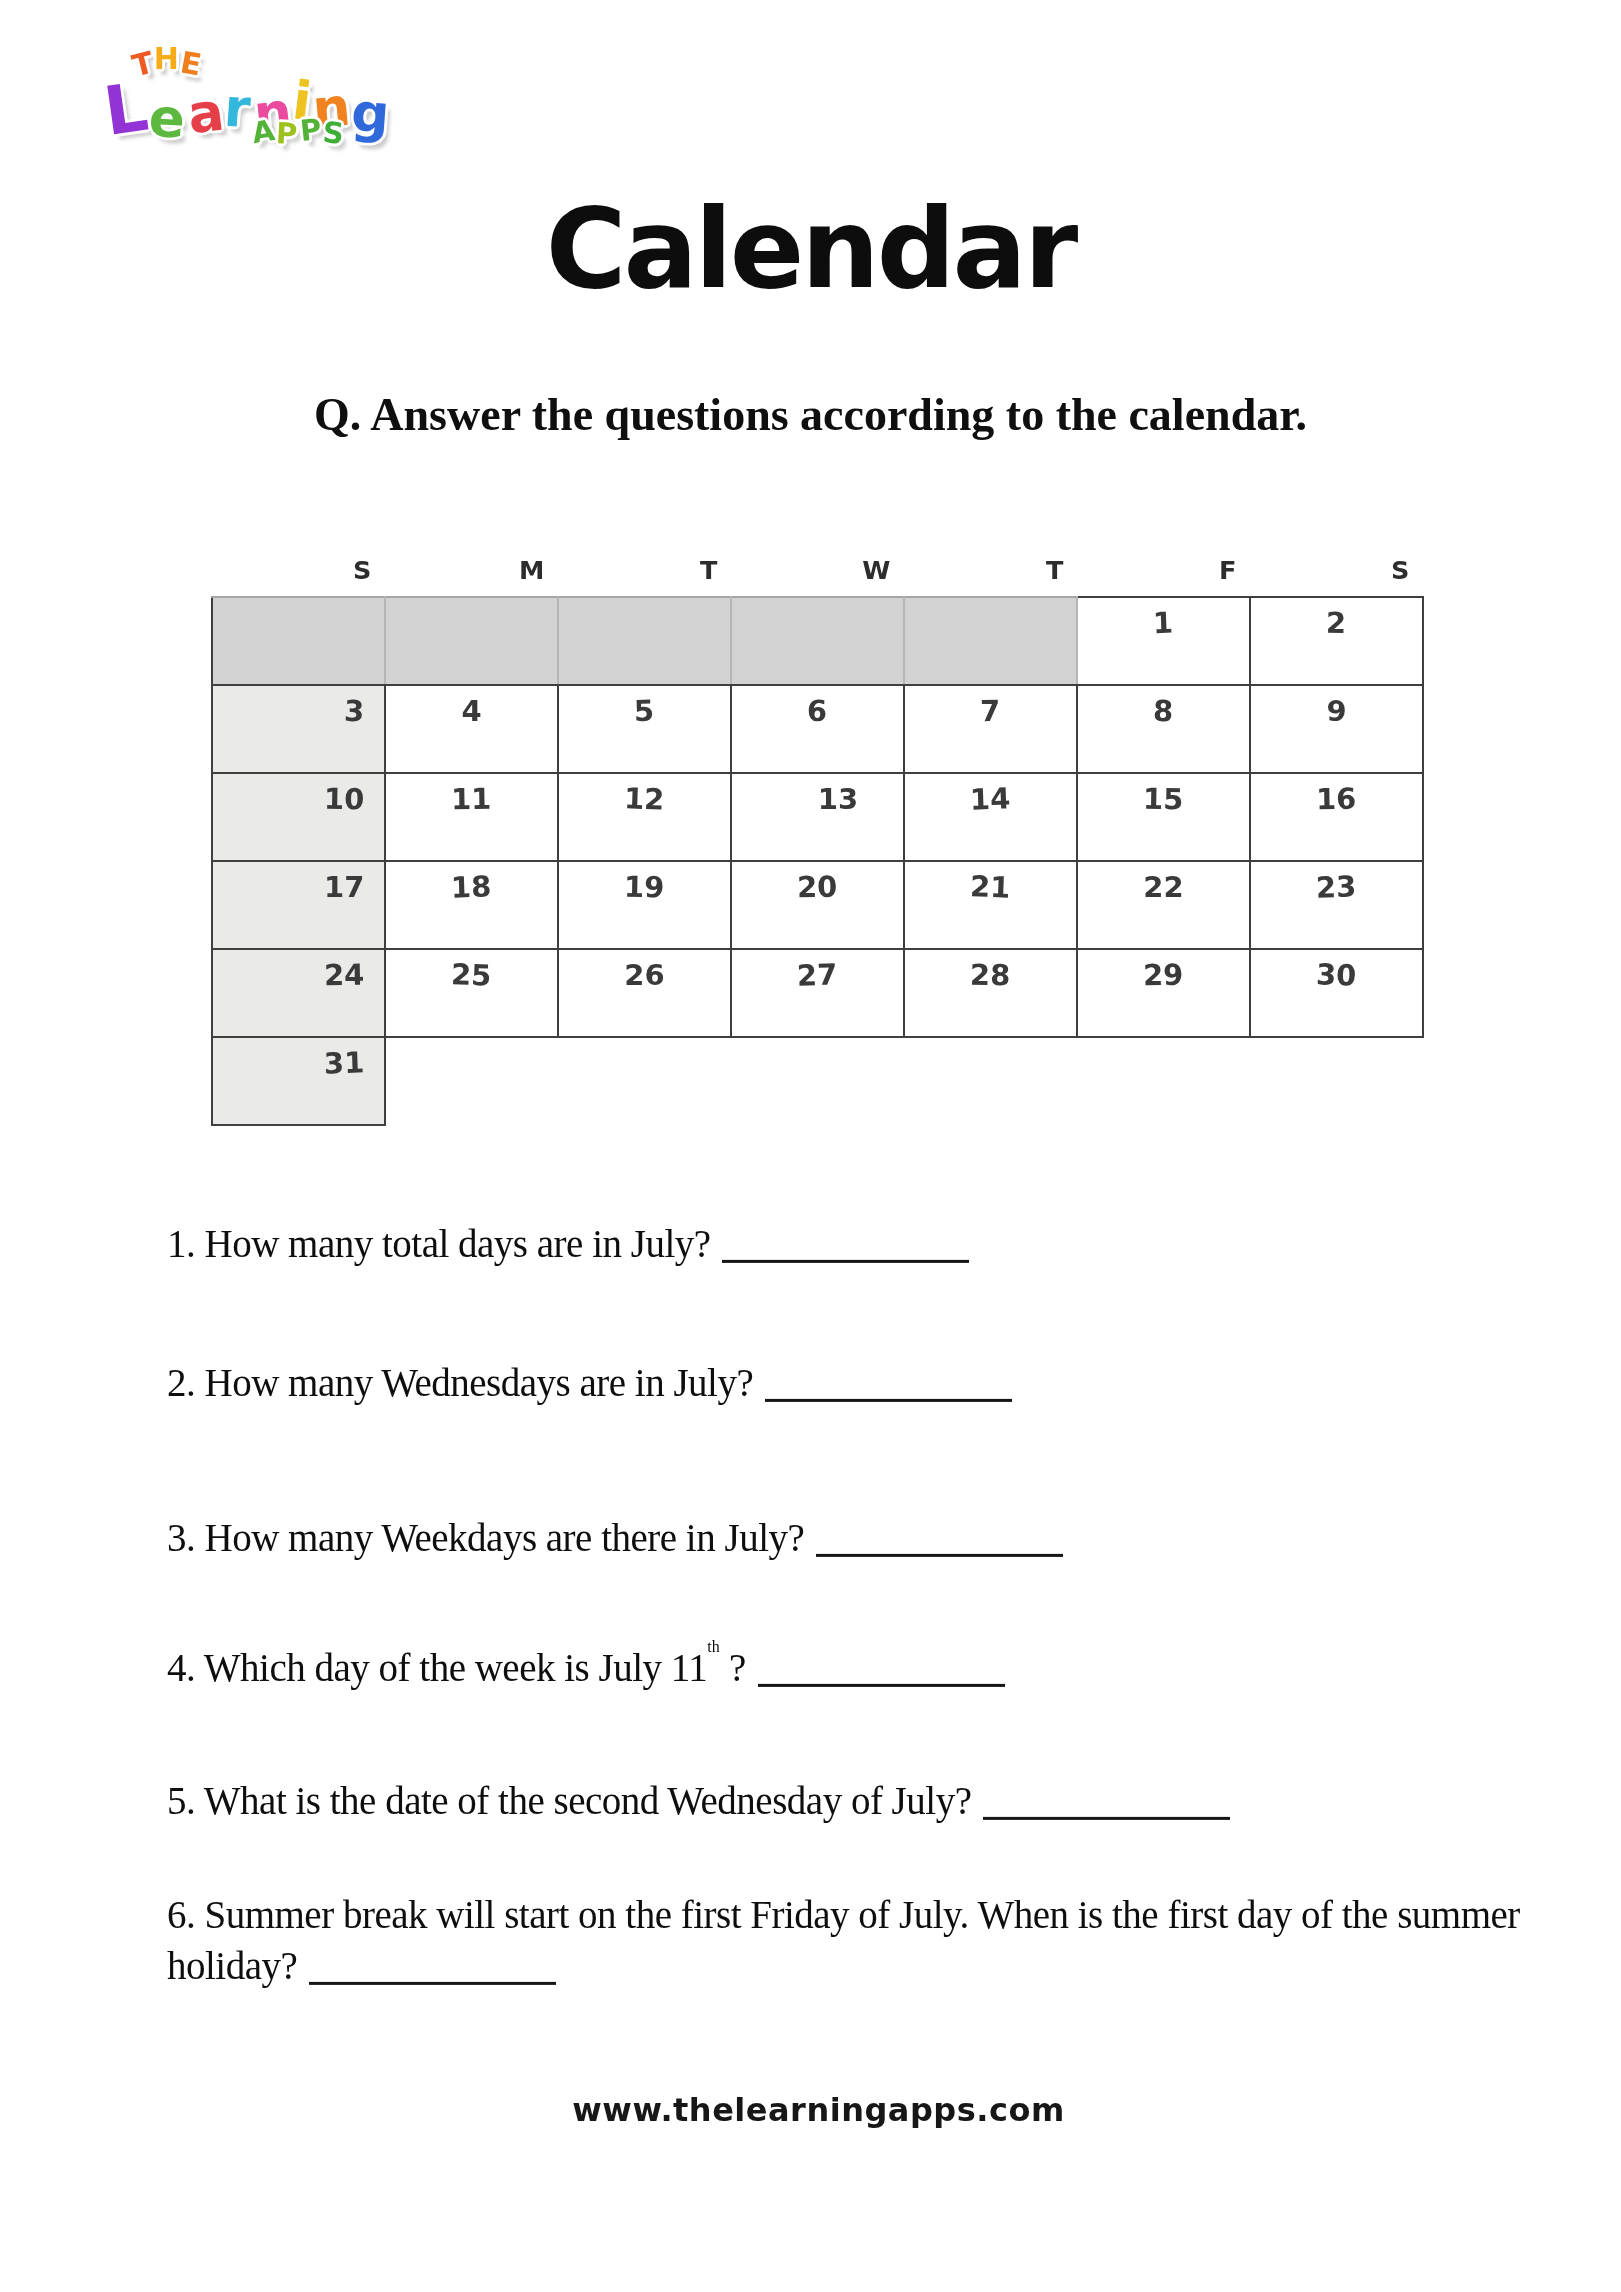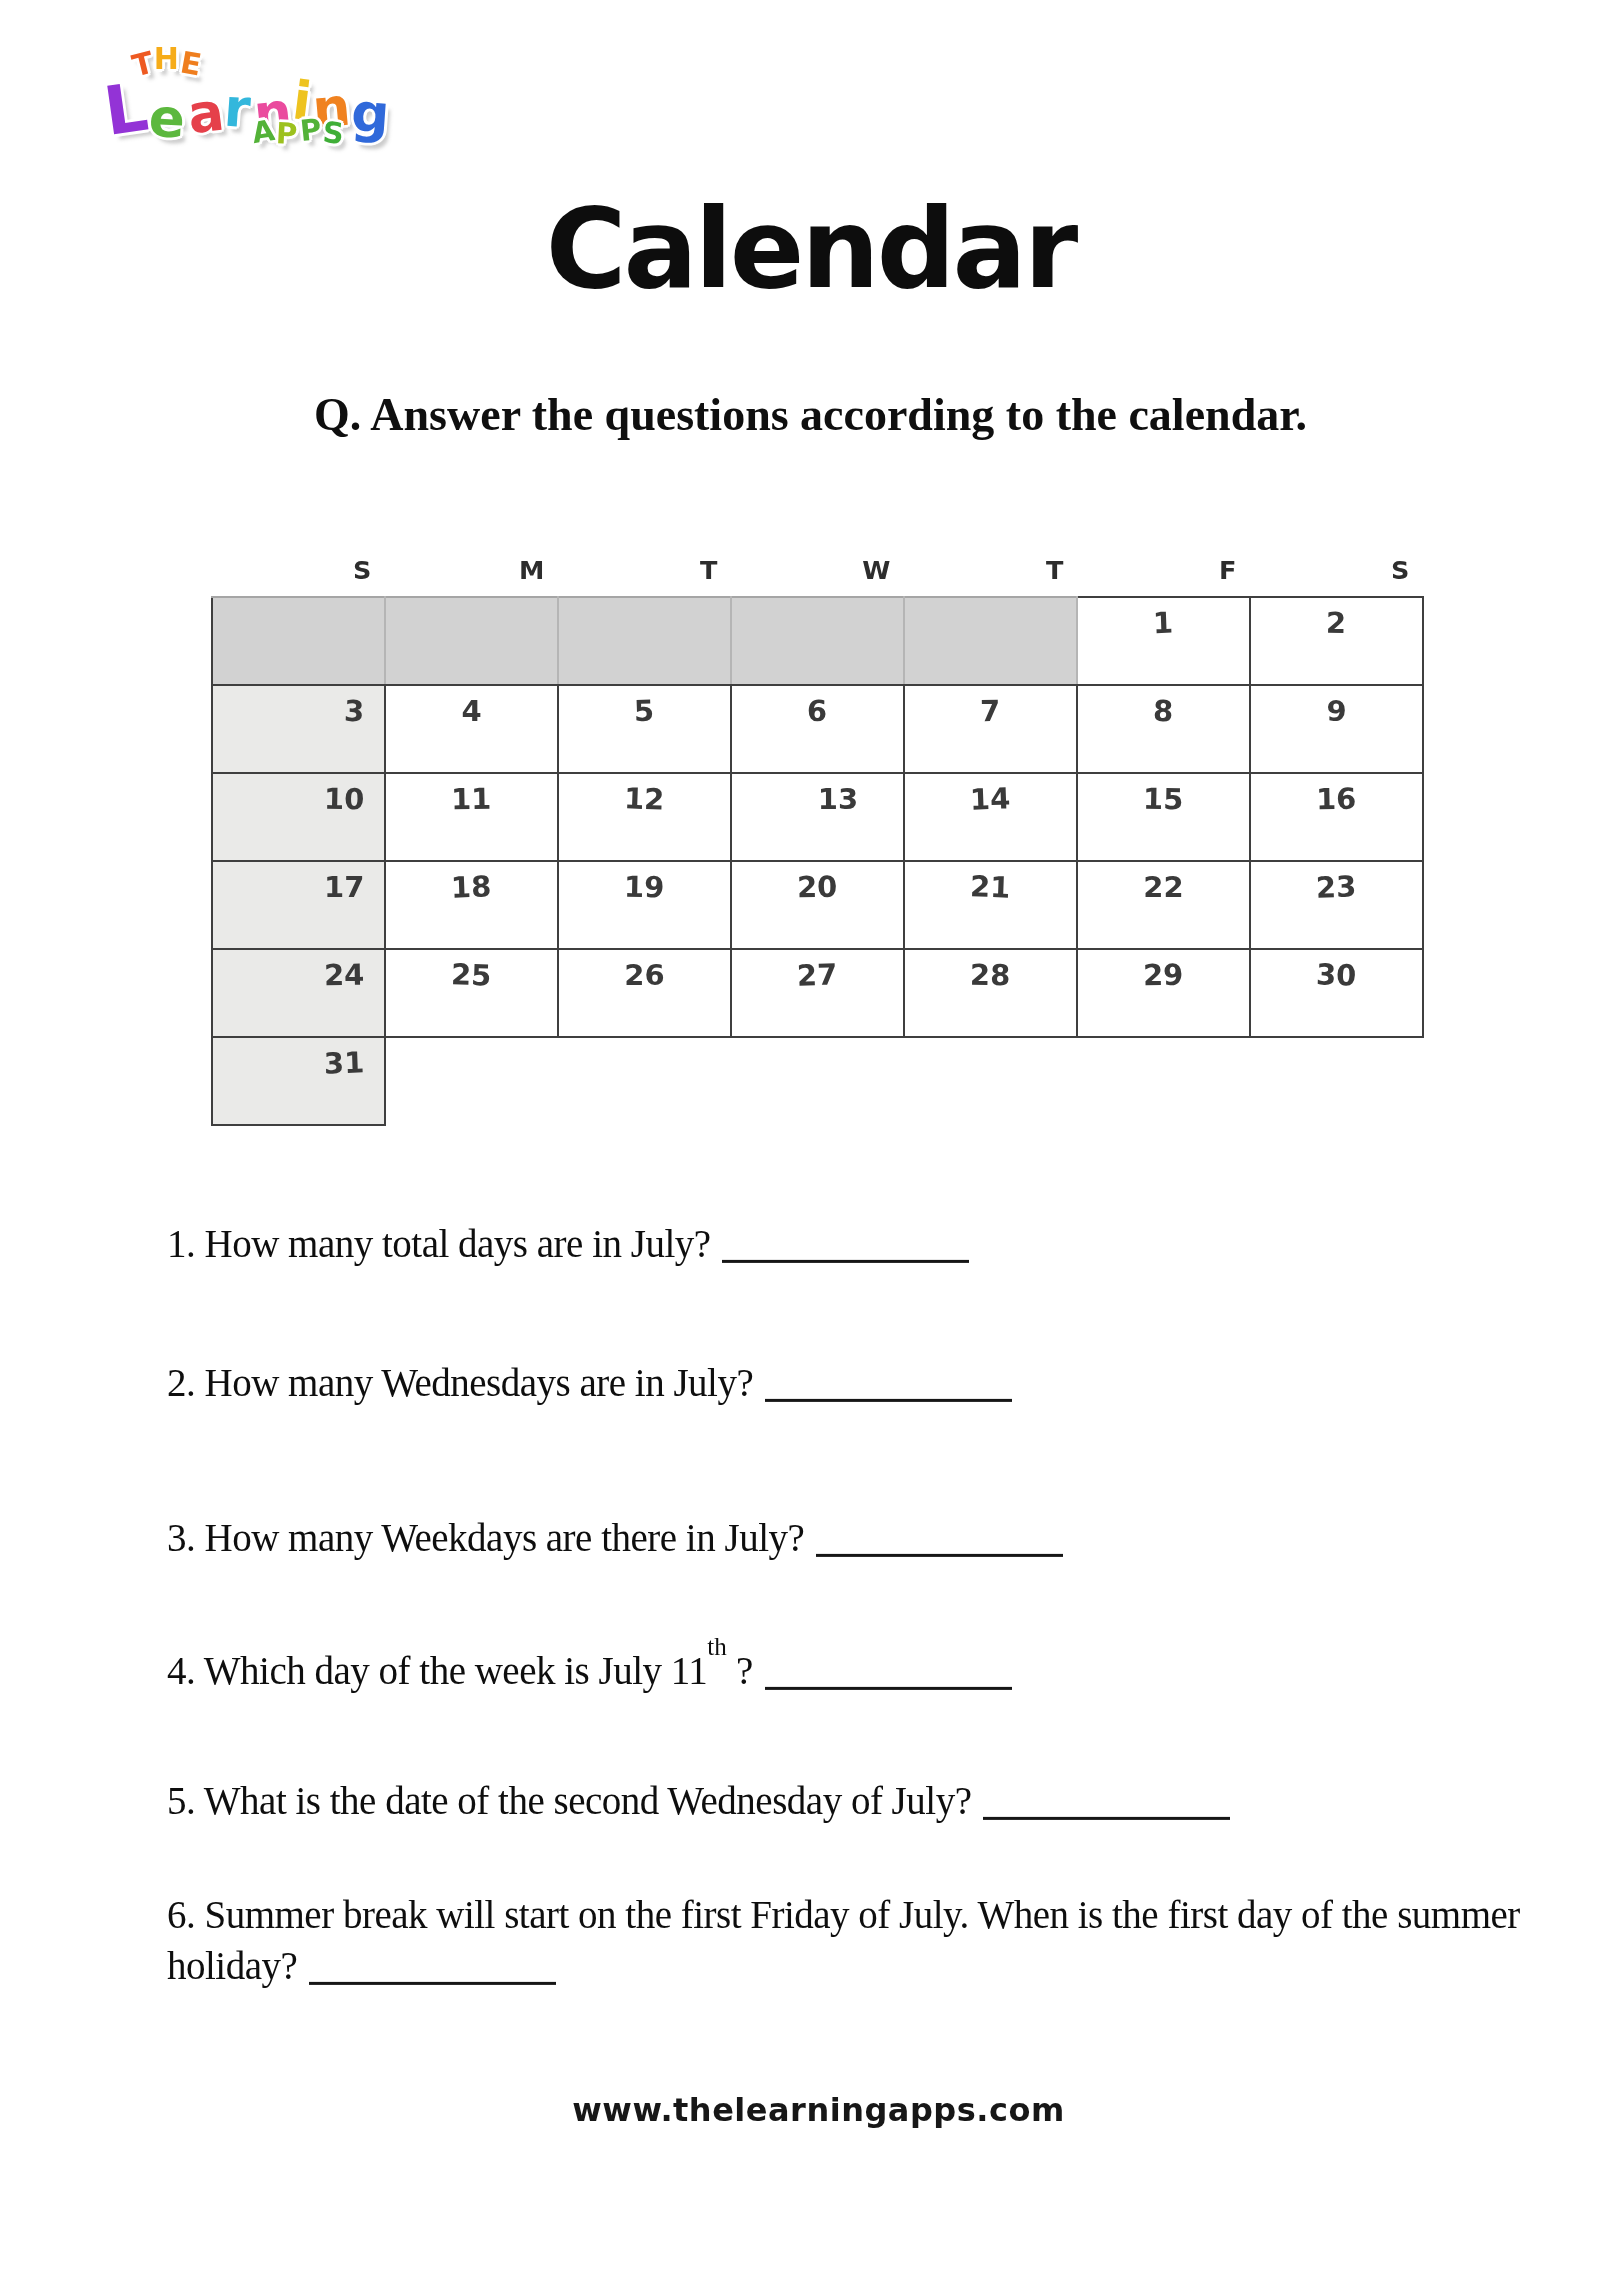--- a/index.html
+++ b/index.html
@@ -69,21 +69,21 @@
 
   
   .questions{position:absolute;left:167px;top:1218px;width:1392px;}
   .question{
     position:absolute;left:0;white-space:nowrap;
     font-family:"Liberation Serif","DejaVu Serif",serif;font-size:39px;color:#0e0e0e;
     letter-spacing:-0.5px;line-height:51px;
   }
   .q1{top:0;} .q2{top:139px;} .q3{top:294px;} .q4{top:418px;} .q5{top:557px;}
   .q6{top:671px;white-space:normal;width:1372px;}
-  .qsup{font-size:25px;position:relative;top:-14.7px;letter-spacing:0;}
+  .qsup{font-size:16px;position:relative;top:-14.7px;letter-spacing:0;}
   .blank{
     display:inline-block;width:247px;height:5.9px;margin-left:11.8px;
     border-bottom:3.9px solid #161616;transform:translateY(5.9px);
   }
 
   
   .footer{
     position:absolute;top:2091px;left:8px;width:100%;text-align:center;
     font-family:"DejaVu Sans", sans-serif;font-weight:bold;font-size:32px;
     color:#171717;letter-spacing:0.5px;

